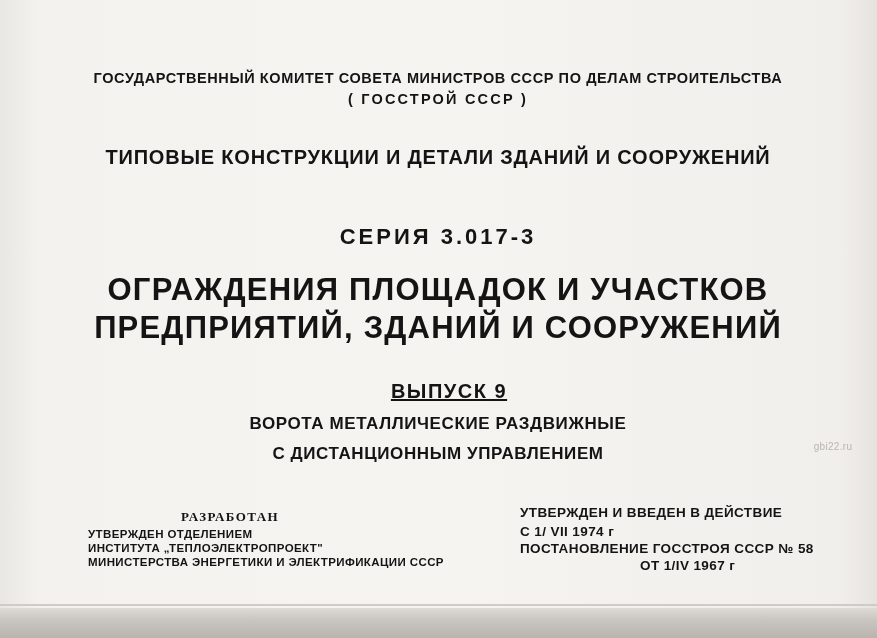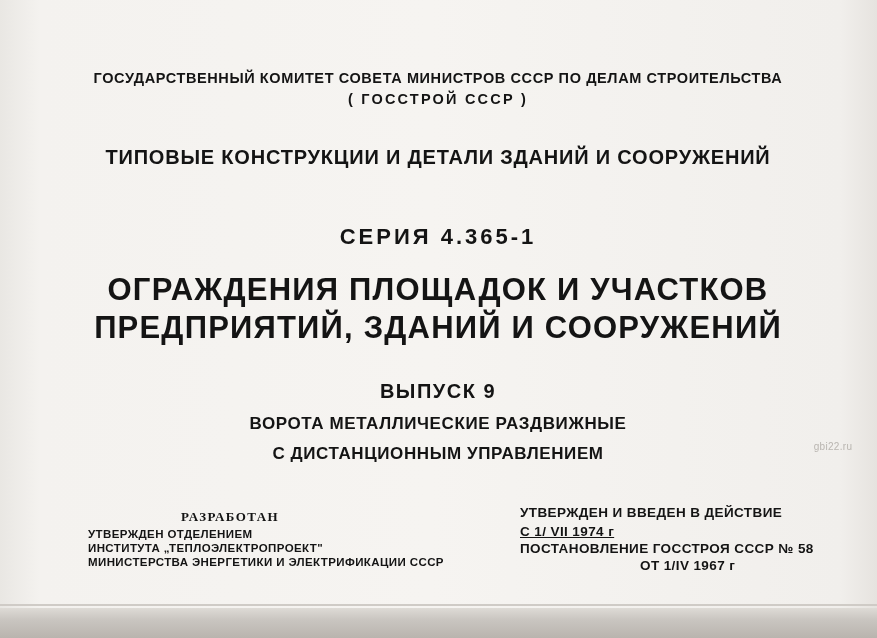--- a/index.html
+++ b/index.html
@@ -92,24 +92,25 @@
   }
   #line-title2 {
     left: 438px;
     top: 310px;
     font-size: 31px;
     letter-spacing: 1.2px;
   }
 
   
   #line-issue {
-    left: 438px;
+    left: 449px;
     top: 380px;
     font-size: 20px;
     letter-spacing: 1.5px;
+    text-decoration: underline;
   }
   #line-sub1 {
     left: 438px;
     top: 414px;
     font-size: 17px;
     letter-spacing: 0.6px;
   }
   #line-sub2 {
     left: 438px;
     top: 444px;
@@ -124,21 +125,21 @@
     font-size: 13px;
     letter-spacing: 1.4px;
     font-family: Liberation Serif, serif;
   }
   #dev-l1 { left: 88px; top: 528px; font-size: 11.5px; }
   #dev-l2 { left: 88px; top: 542px; font-size: 11.5px; }
   #dev-l3 { left: 88px; top: 556px; font-size: 11.5px; }
 
   
   #appr-l1 { left: 520px; top: 505px; font-size: 13.5px; letter-spacing: 0.4px;}
-  #appr-l2 { left: 520px; top: 524px; font-size: 13.5px; letter-spacing: 0.4px; text-decoration: underline;}
+  #appr-l2 { left: 520px; top: 524px; font-size: 13.5px; letter-spacing: 0.4px;}
   #appr-l3 { left: 520px; top: 541px; font-size: 13.5px; letter-spacing: 0.4px;}
   #appr-l4 { left: 640px; top: 558px; font-size: 13.5px; letter-spacing: 0.4px;}
 
   
   #watermark {
     position: absolute;
     left: 833px;
     top: 441px;
     transform: translateX(-50%);
     font-size: 10px;
@@ -173,21 +174,21 @@
   <div id="paper"></div>
 
   <div id="content">
 
     <div class="txt" id="line-committee">ГОСУДАРСТВЕННЫЙ КОМИТЕТ СОВЕТА МИНИСТРОВ СССР ПО ДЕЛАМ СТРОИТЕЛЬСТВА</div>
 
     <div class="txt" id="line-gosstroy">( ГОССТРОЙ СССР )</div>
 
     <div class="txt" id="line-typical">ТИПОВЫЕ КОНСТРУКЦИИ И ДЕТАЛИ ЗДАНИЙ И СООРУЖЕНИЙ</div>
 
-    <div class="txt" id="line-series">СЕРИЯ 4.365-1</div>
+    <div class="txt" id="line-series">СЕРИЯ 3.017-3</div>
 
     <div class="txt" id="line-title1">ОГРАЖДЕНИЯ ПЛОЩАДОК И УЧАСТКОВ</div>
 
     <div class="txt" id="line-title2">ПРЕДПРИЯТИЙ, ЗДАНИЙ И СООРУЖЕНИЙ</div>
 
     <div class="txt" id="line-issue">ВЫПУСК 9</div>
 
     <div class="txt" id="line-sub1">ВОРОТА МЕТАЛЛИЧЕСКИЕ РАЗДВИЖНЫЕ</div>
 
     <div class="txt" id="line-sub2">С ДИСТАНЦИОННЫМ УПРАВЛЕНИЕМ</div>

